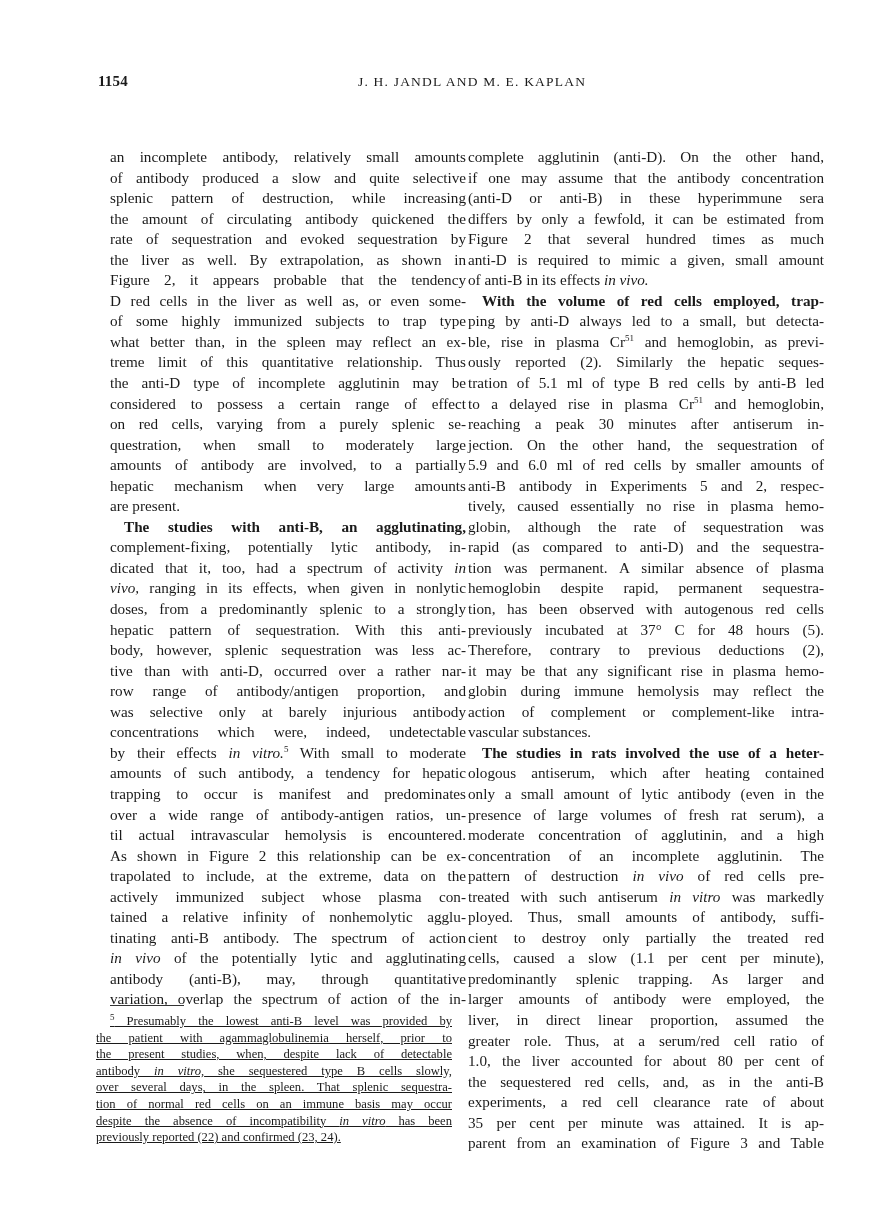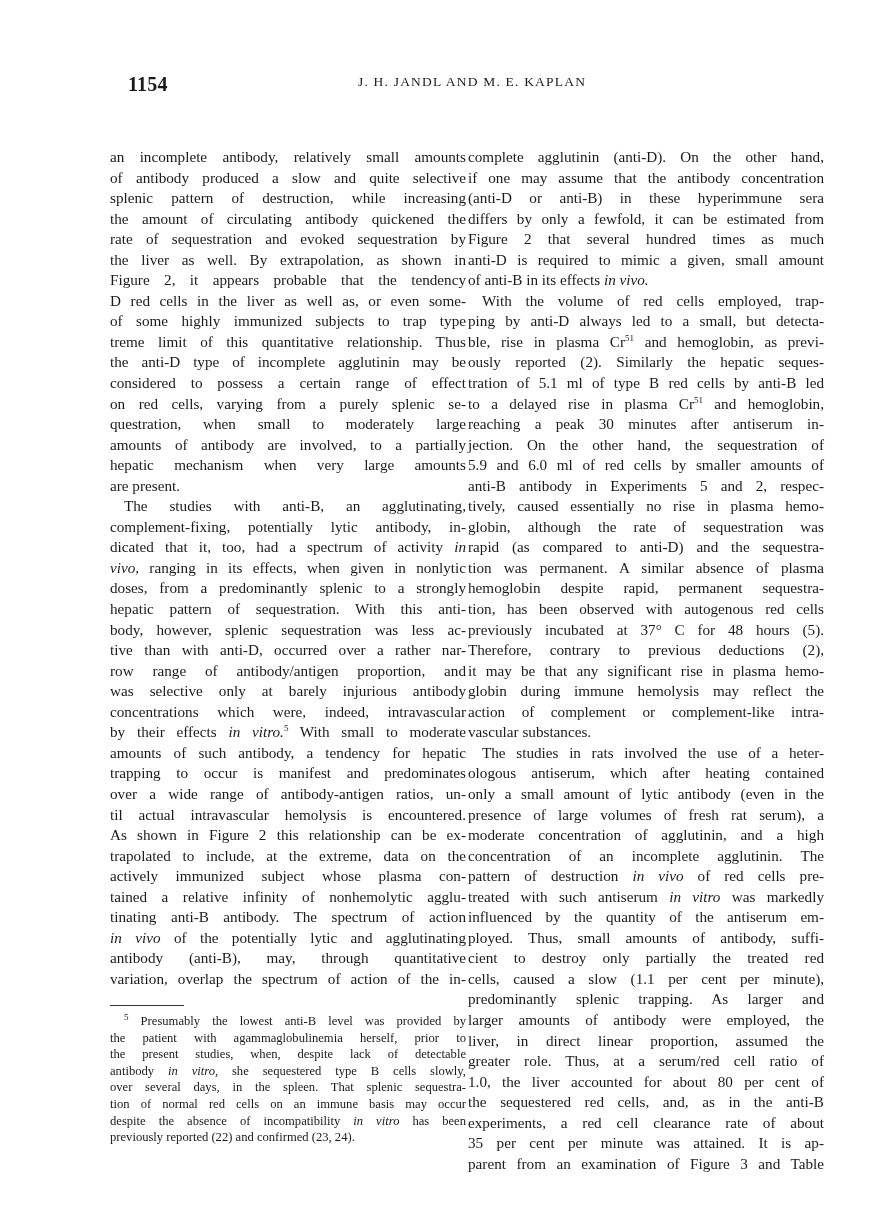--- a/index.html
+++ b/index.html
@@ -2,47 +2,47 @@
 <html><head>
 <meta charset="utf-8">
 <style>
   html, body { margin: 0; padding: 0; background: #ffffff; }
   body {
     width: 890px; height: 1209px; position: relative; overflow: hidden;
     font-family: "Liberation Serif", "DejaVu Serif", serif;
     color: #1a1a1a;
   }
   .page-number {
-    position: absolute; left: 128px; top: 73px;
-    font-size: 20px; font-weight: bold; letter-spacing: 0.2px;
+    position: absolute; left: 98px; top: 73px;
+    font-size: 15px; font-weight: bold; letter-spacing: 0.2px;
   }
   .running-head {
     position: absolute; left: 358px; top: 74px;
     font-size: 13.5px; letter-spacing: 1.2px;
   }
   .column {
     position: absolute; top: 127px; width: 356px; margin-top: 20px;
   }
   .col-left { left: 110px; }
   .col-right { left: 468px; }
   .line {
     display: block; height: 20.55px; line-height: 20.55px;
     font-size: 15.2px; white-space: nowrap;
     text-align: justify; text-align-last: justify;
   }
   .line.last { text-align-last: left; }
-  .line.indent { padding-left: 14px; }
+  .line.indent { padding-left: 14px; font-weight: bold; }
   .line i { font-style: italic; }
   .line sup, .fn sup { font-size: 9px; line-height: 0; vertical-align: super; }
   .rule {
     position: absolute; left: 110px; top: 1005px; width: 74px; height: 0;
     border-top: 1px solid #333;
   }
   .footnote {
-    position: absolute; left: 110px; top: 1013px; width: 356px;
+    position: absolute; left: 96px; top: 1013px; width: 356px; text-decoration: underline;
   }
   .fn {
     display: block; height: 16.6px; line-height: 16.6px;
     font-size: 12.6px; white-space: nowrap;
     text-align: justify; text-align-last: justify;
   }
   .fn.last { text-align-last: left; }
   .fn.indent { padding-left: 14px; }
   .fn i { font-style: italic; }
 </style>
@@ -55,39 +55,40 @@
 <div class="column col-left">
     <span class="line"><span>an incomplete antibody, relatively small amounts</span></span>
     <span class="line"><span>of antibody produced a slow and quite selective</span></span>
     <span class="line"><span>splenic pattern of destruction, while increasing</span></span>
     <span class="line"><span>the amount of circulating antibody quickened the</span></span>
     <span class="line"><span>rate of sequestration and evoked sequestration by</span></span>
     <span class="line"><span>the liver as well.  By extrapolation, as shown in</span></span>
     <span class="line"><span>Figure 2, it appears probable that the tendency</span></span>
     <span class="line"><span>D red cells in the liver as well as, or even some-</span></span>
     <span class="line"><span>of some highly immunized subjects to trap type</span></span>
+    <span class="line"><span>what better than, in the spleen may reflect an ex-</span></span>
     <span class="line"><span>treme limit of this quantitative relationship.  Thus</span></span>
     <span class="line"><span>the anti-D type of incomplete agglutinin may be</span></span>
     <span class="line"><span>considered to possess a certain range of effect</span></span>
     <span class="line"><span>on red cells, varying from a purely splenic se-</span></span>
     <span class="line"><span>questration, when small to moderately large</span></span>
     <span class="line"><span>amounts of antibody are involved, to a partially</span></span>
     <span class="line"><span>hepatic mechanism when very large amounts</span></span>
     <span class="line last"><span>are present.</span></span>
     <span class="line indent"><span>The studies with anti-B, an agglutinating,</span></span>
     <span class="line"><span>complement-fixing, potentially lytic antibody, in-</span></span>
     <span class="line"><span>dicated that it, too, had a spectrum of activity </span><i>in</i></span>
     <span class="line"><i>vivo,</i><span> ranging in its effects, when given in nonlytic</span></span>
     <span class="line"><span>doses, from a predominantly splenic to a strongly</span></span>
     <span class="line"><span>hepatic pattern of sequestration.  With this anti-</span></span>
     <span class="line"><span>body, however, splenic sequestration was less ac-</span></span>
     <span class="line"><span>tive than with anti-D, occurred over a rather nar-</span></span>
     <span class="line"><span>row range of antibody/antigen proportion, and</span></span>
     <span class="line"><span>was selective only at barely injurious antibody</span></span>
-    <span class="line"><span>concentrations which were, indeed, intravascular</span></span>
+    <span class="line"><span>concentrations which were, indeed, undetectable</span></span>
     <span class="line"><span>by their effects </span><i>in vitro.</i><sup>5</sup><span>  With small to moderate</span></span>
     <span class="line"><span>amounts of such antibody, a tendency for hepatic</span></span>
     <span class="line"><span>trapping to occur is manifest and predominates</span></span>
     <span class="line"><span>over a wide range of antibody-antigen ratios, un-</span></span>
     <span class="line"><span>til actual intravascular hemolysis is encountered.</span></span>
     <span class="line"><span>As shown in Figure 2 this relationship can be ex-</span></span>
     <span class="line"><span>trapolated to include, at the extreme, data on the</span></span>
     <span class="line"><span>actively immunized subject whose plasma con-</span></span>
     <span class="line"><span>tained a relative infinity of nonhemolytic agglu-</span></span>
     <span class="line"><span>tinating anti-B antibody.  The spectrum of action</span></span>
@@ -126,21 +127,20 @@
     <span class="line"><span>action of complement or complement-like intra-</span></span>
     <span class="line last"><span>vascular substances.</span></span>
     <span class="line indent"><span>The studies in rats involved the use of a heter-</span></span>
     <span class="line"><span>ologous antiserum, which after heating contained</span></span>
     <span class="line"><span>only a small amount of lytic antibody (even in the</span></span>
     <span class="line"><span>presence of large volumes of fresh rat serum), a</span></span>
     <span class="line"><span>moderate concentration of agglutinin, and a high</span></span>
     <span class="line"><span>concentration of an incomplete agglutinin.  The</span></span>
     <span class="line"><span>pattern of destruction </span><i>in vivo</i><span> of red cells pre-</span></span>
     <span class="line"><span>treated with such antiserum </span><i>in vitro</i><span> was markedly</span></span>
-    <span class="line"><span>influenced by the quantity of the antiserum em-</span></span>
     <span class="line"><span>ployed.  Thus, small amounts of antibody, suffi-</span></span>
     <span class="line"><span>cient to destroy only partially the treated red</span></span>
     <span class="line"><span>cells, caused a slow (1.1 per cent per minute),</span></span>
     <span class="line"><span>predominantly splenic trapping.  As larger and</span></span>
     <span class="line"><span>larger amounts of antibody were employed, the</span></span>
     <span class="line"><span>liver, in direct linear proportion, assumed the</span></span>
     <span class="line"><span>greater role.  Thus, at a serum/red cell ratio of</span></span>
     <span class="line"><span>1.0, the liver accounted for about 80 per cent of</span></span>
     <span class="line"><span>the sequestered red cells, and, as in the anti-B</span></span>
     <span class="line"><span>experiments, a red cell clearance rate of about</span></span>

